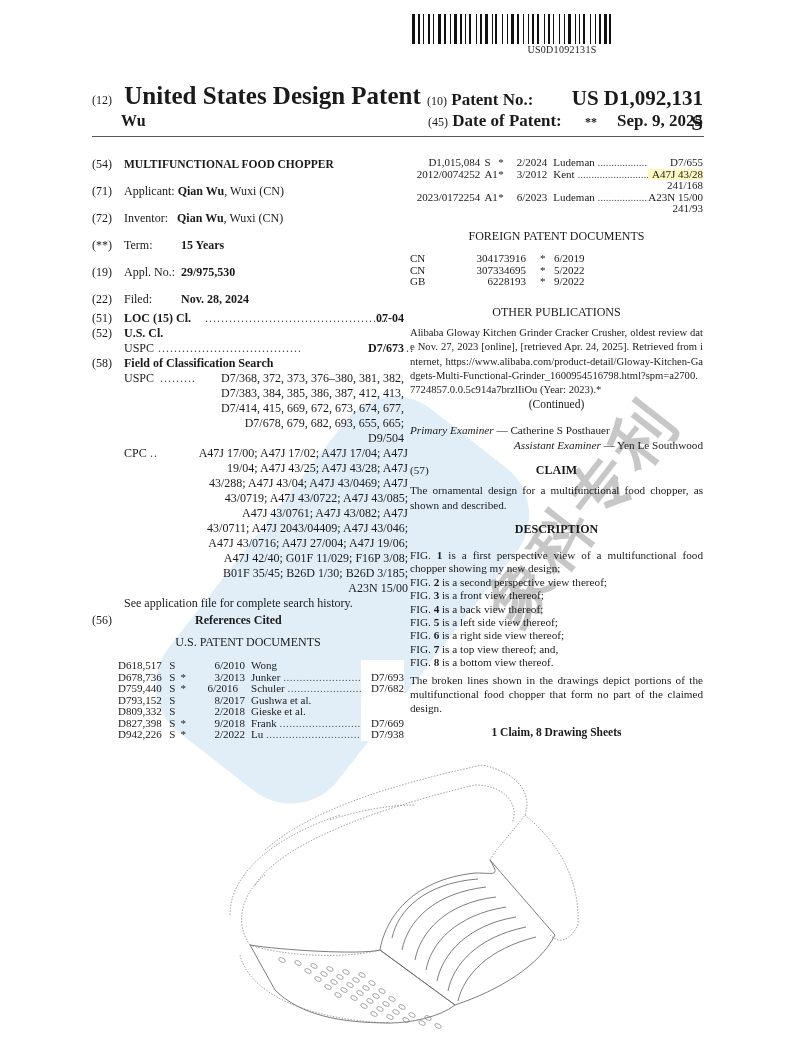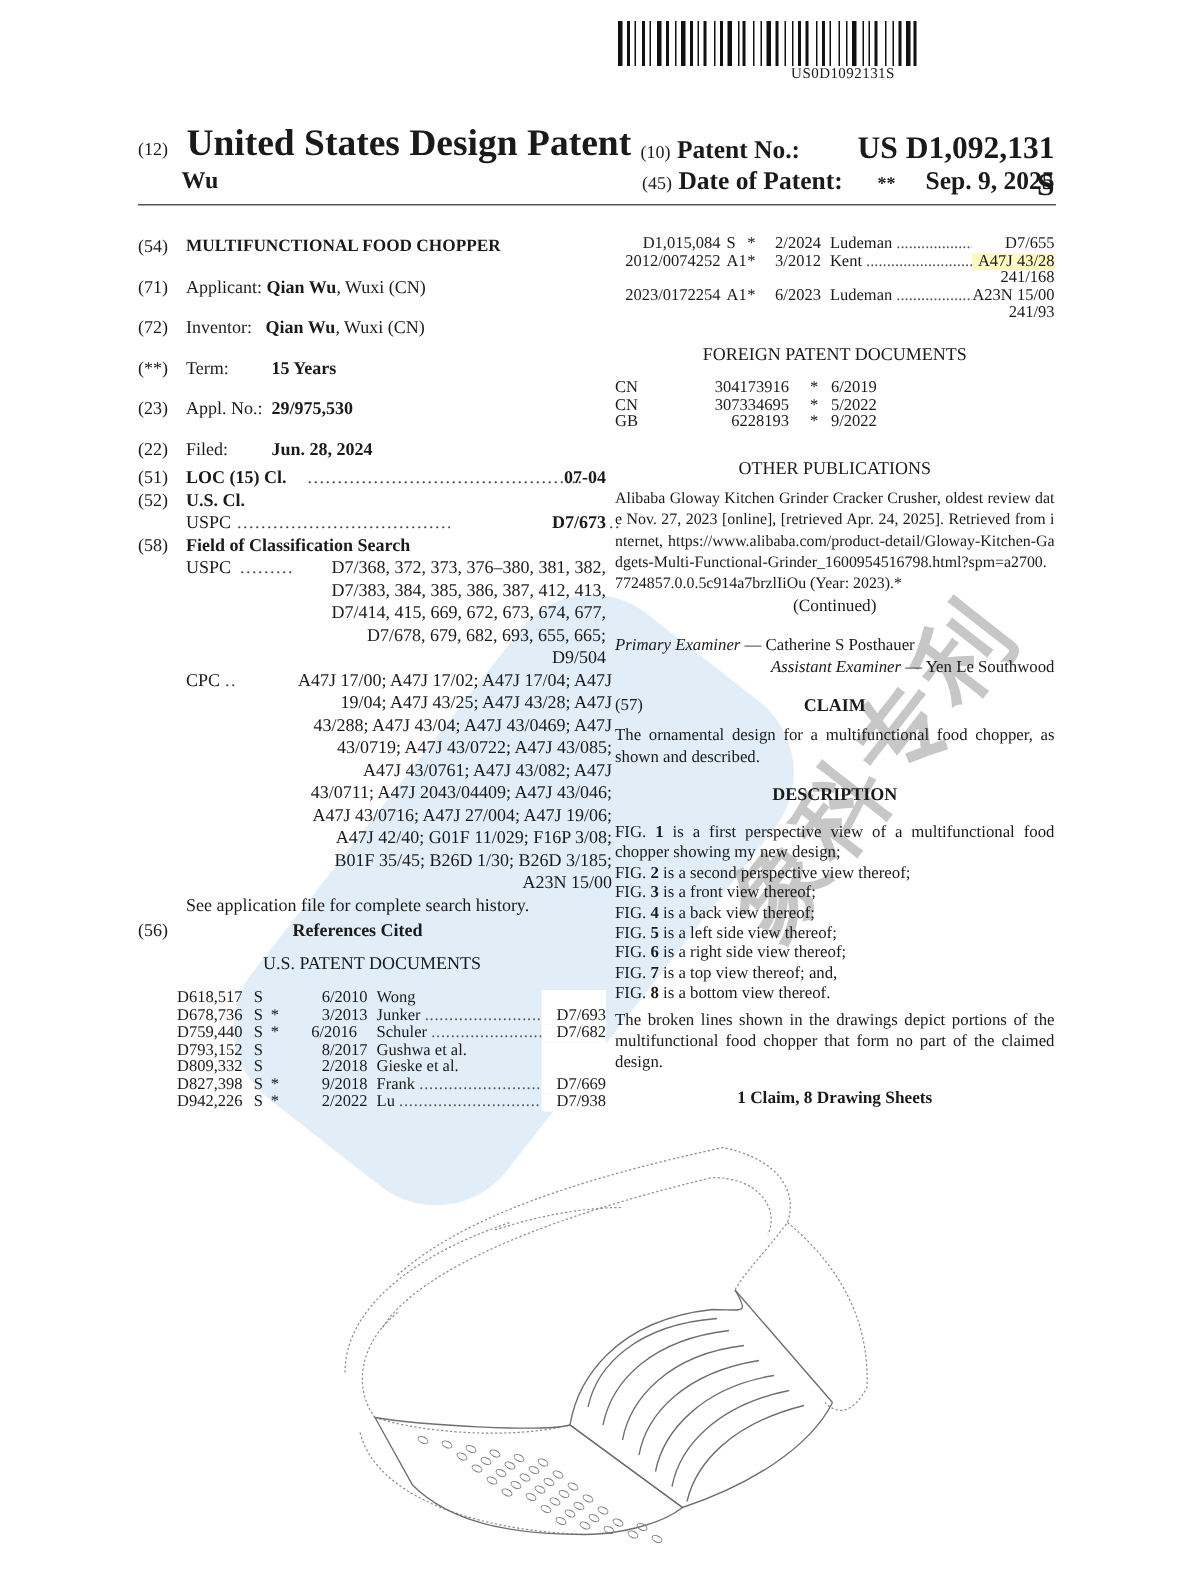--- a/index.html
+++ b/index.html
@@ -166,28 +166,28 @@
       <span>Inventor:</span>
       <span class="b" style="margin-left:6px">Qian Wu</span><span>, Wuxi (CN)</span>
     </span>
   </div>
   <div class="lc">
     <span class="lbl-num" style="top:238px">(**)</span>
     <span class="field" style="top:238px">Term:</span>
     <span class="field b" style="top:238px;left:181px">15 Years</span>
   </div>
   <div class="lc">
-    <span class="lbl-num" style="top:265px">(23)</span>
+    <span class="lbl-num" style="top:265px">(19)</span>
     <span class="field" style="top:265px">Appl. No.:</span>
     <span class="field b" style="top:265px;left:181px">29/975,530</span>
   </div>
   <div class="lc">
     <span class="lbl-num" style="top:292px">(22)</span>
     <span class="field" style="top:292px">Filed:</span>
-    <span class="field b" style="top:292px;left:181px">Jun. 28, 2024</span>
+    <span class="field b" style="top:292px;left:181px">Nov. 28, 2024</span>
   </div>
   <div class="lc">
     <span class="lbl-num" style="top:311px">(51)</span>
     <span class="field b" style="top:311px">LOC (15) Cl.</span>
     <span class="field dots" style="top:311px;left:205px">..............................................</span>
     <span class="r-align b" style="top:311px;left:300px;width:104px">07-04</span>
   </div>
   <div class="lc">
     <span class="lbl-num" style="top:326px">(52)</span>
     <span class="field b" style="top:326px">U.S. Cl.</span>

